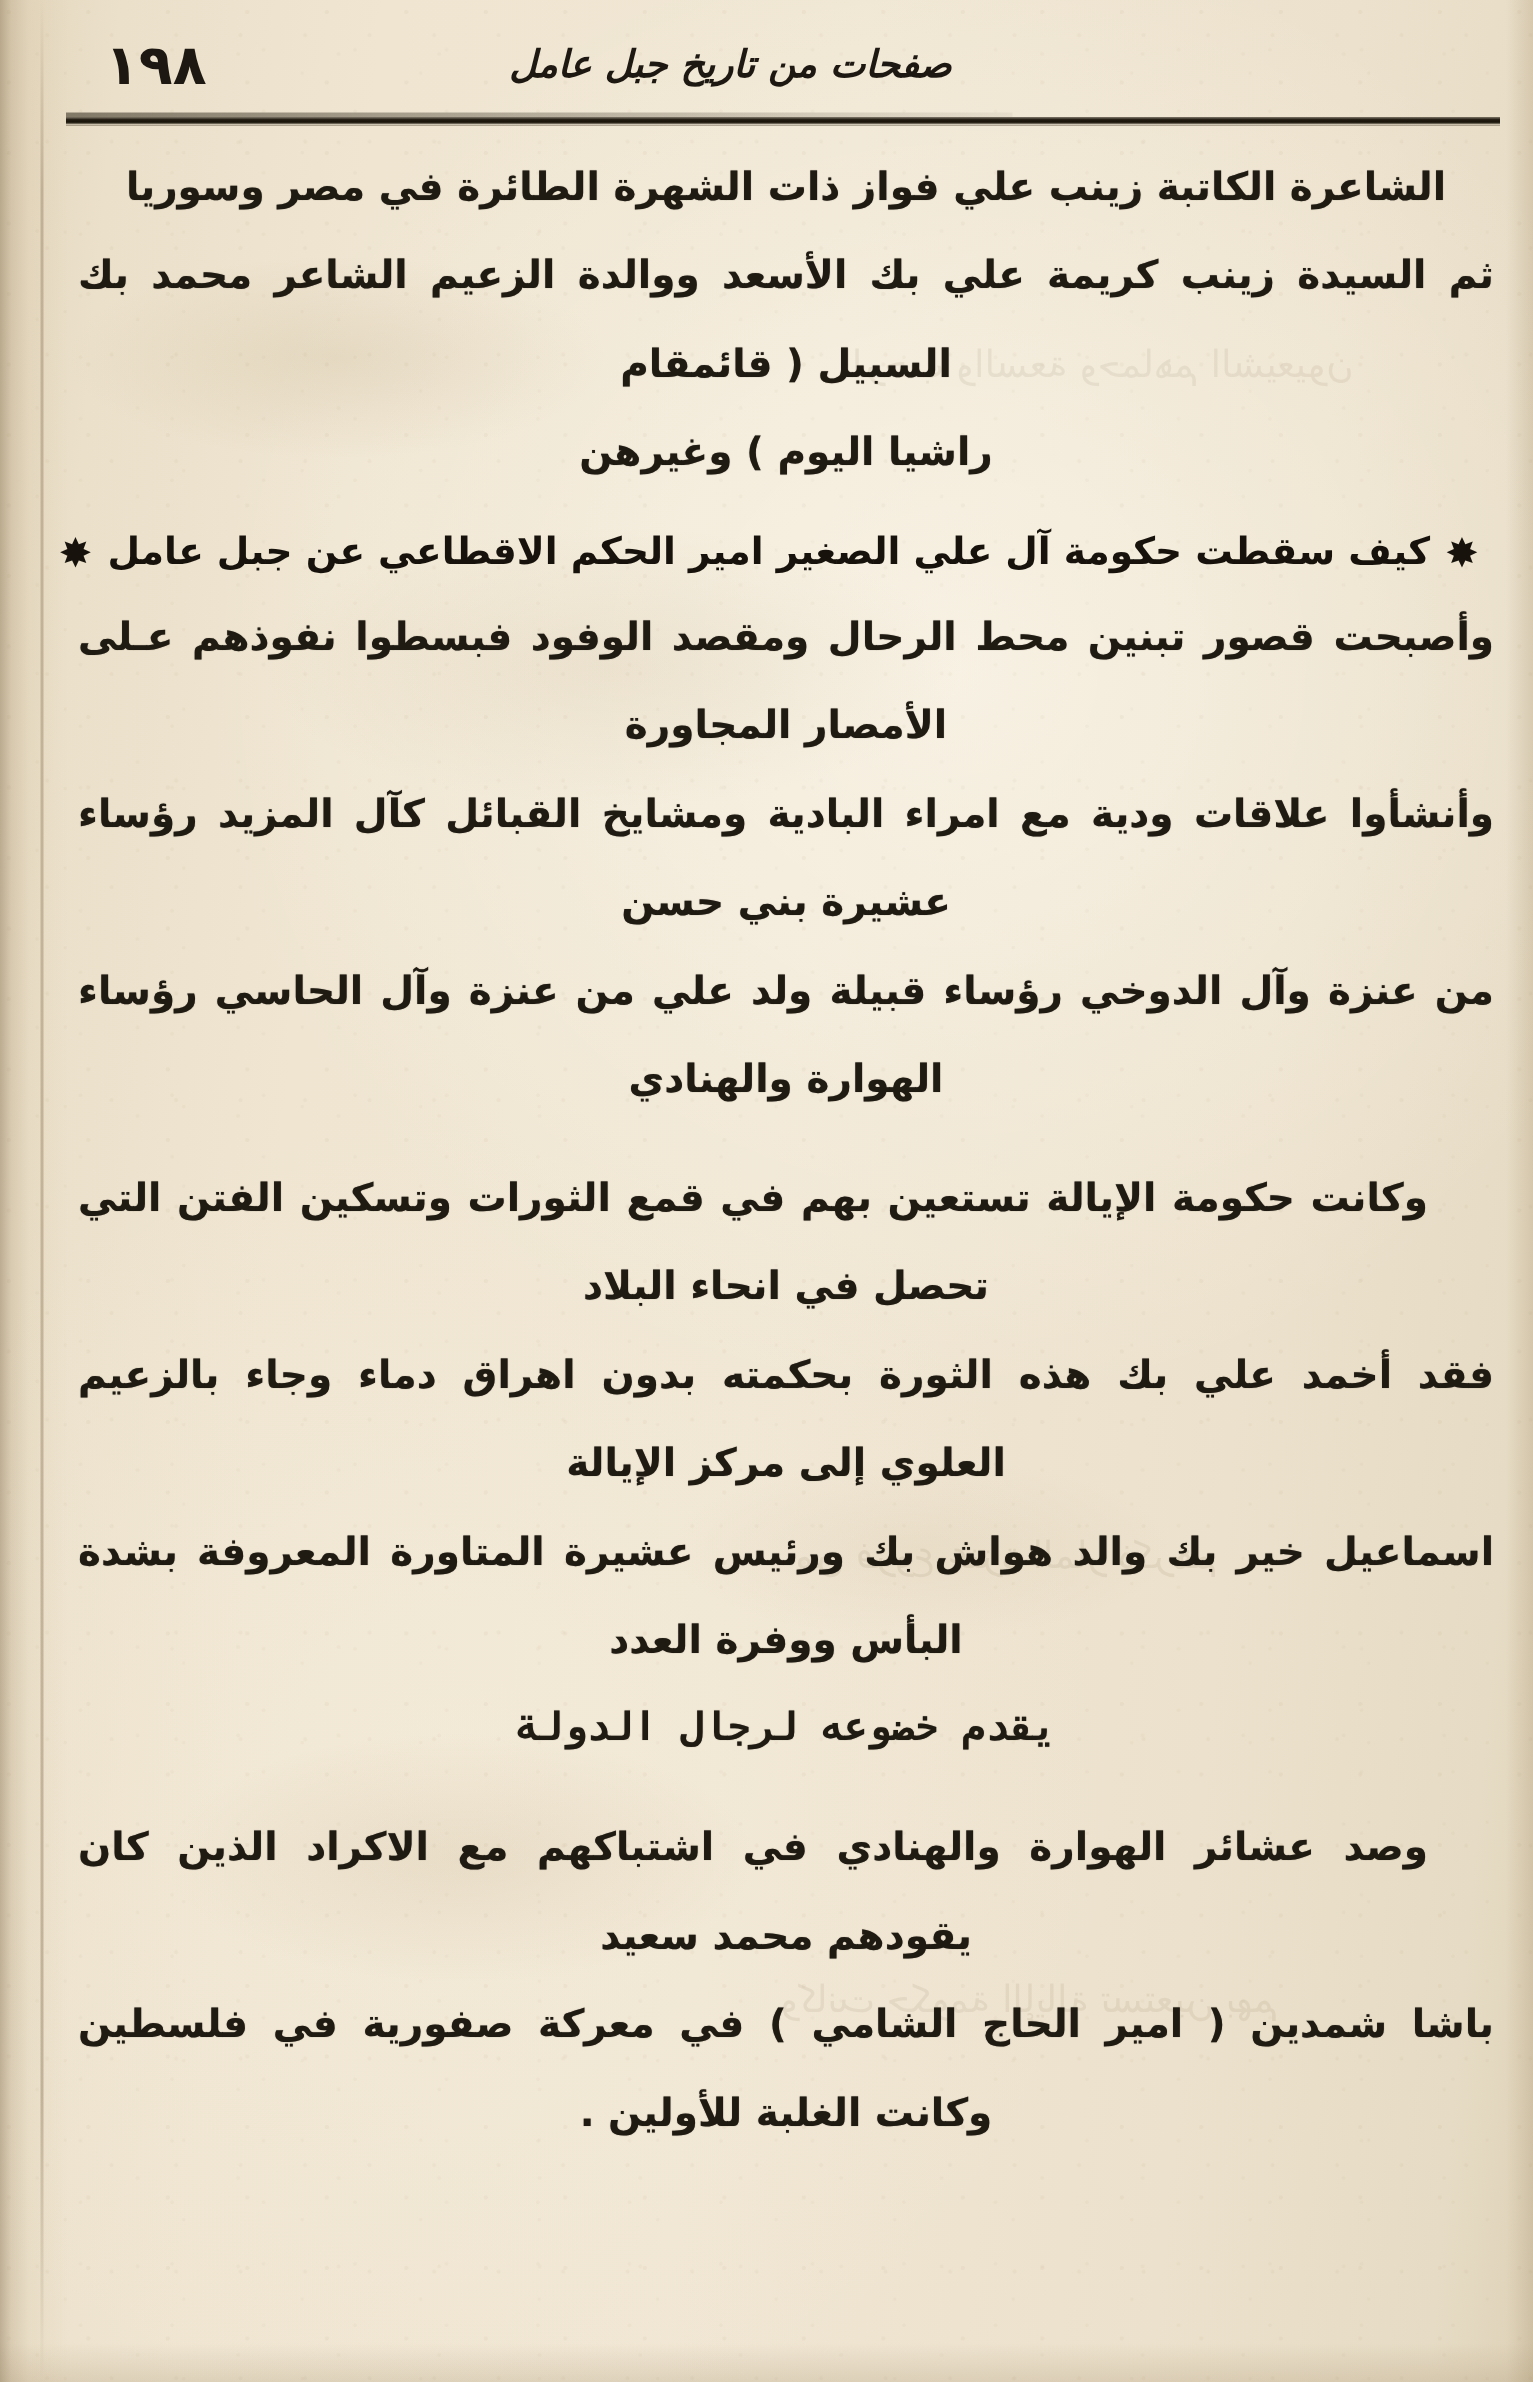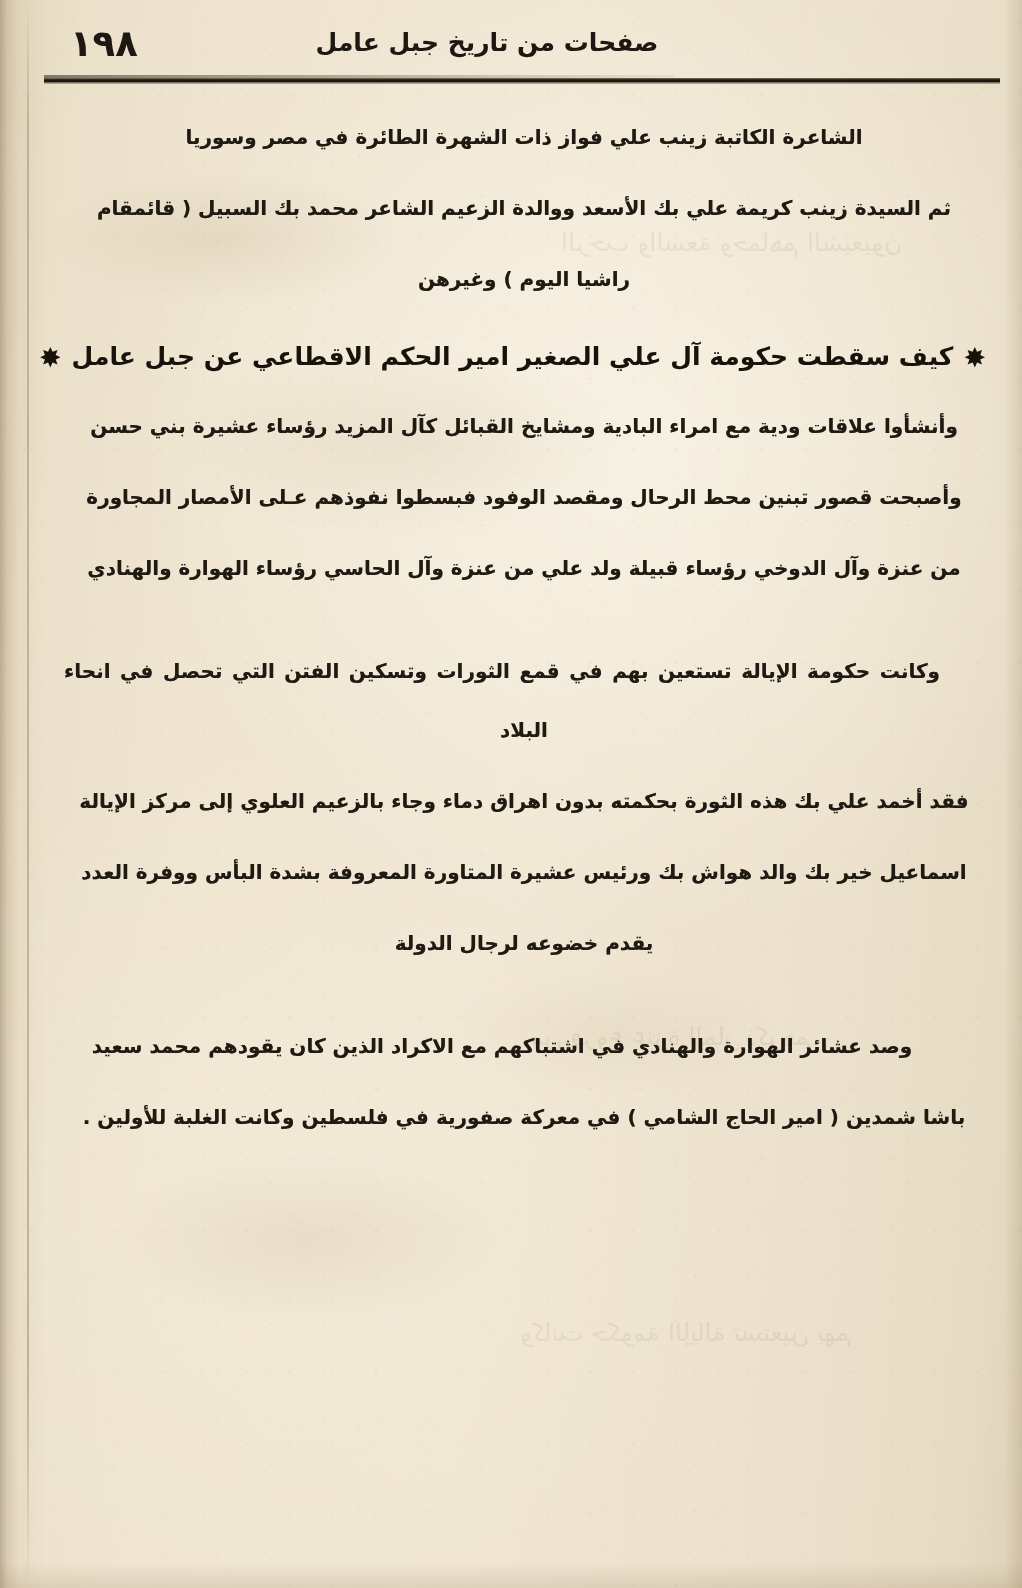--- a/index.html
+++ b/index.html
@@ -102,20 +102,21 @@
   .running-title {
     position: absolute;
     top: 6px;
     left: 0; right: 0;
     text-align: center;
     font-size: 25px;
     font-weight: 700;
     color: #1d1811;
     letter-spacing: 0.5px;
     transform: translateX(-36px);
+    font-style: italic;
   }
   .folio {
     position: absolute;
     top: 0px;
     left: 18px;
     font-size: 37px;
     font-weight: 700;
     color: #1d1811;
     letter-spacing: 2px;
   }
@@ -144,25 +145,25 @@
   .body {
     position: absolute;
     top: 96px;
     right: 26px;
     left: 52px;
     bottom: 20px;
   }
   .para {
     text-align: justify;
     text-align-last: center;
-    font-size: 20px;
+    font-size: 26px;
     line-height: 59px;
     font-weight: 600;
     color: #1f1a12;
-    margin: 12px;
+    margin: 0;
     padding: 0;
     text-shadow: 0 0 0.6px rgba(31,26,18,0.55);
   }
   .para.indent { text-indent: 44px; }
   .gap-sm { height: 8px; }
   .gap-md { height: 20px; }
 
   .section-heading {
     text-align: center;
     font-size: 25px;
@@ -204,30 +205,30 @@
     <p class="para">الشاعرة الكاتبة زينب علي فواز ذات الشهرة الطائرة في مصر وسوريا</p>
     <p class="para">ثم السيدة زينب كريمة علي بك الأسعد ووالدة الزعيم الشاعر محمد بك السبيل ( قائمقام</p>
     <p class="para" style="text-align-last:center;">راشيا اليوم ) وغيرهن</p>
 
     <div class="gap-sm"></div>
 
     <div class="section-heading">
       <span class="star">✸</span><span>كيف سقطت حكومة آل علي الصغير امير الحكم الاقطاعي عن جبل عامل</span><span class="star">✸</span>
     </div>
 
+    <p class="para">وأصبحت قصور تبنين محط الرحال ومقصد الوفود فبسطوا نفوذهم عـلى الأمصار المجاورة</p>
     <p class="para">وأنشأوا علاقات ودية مع امراء البادية ومشايخ القبائل كآل المزيد رؤساء عشيرة بني حسن</p>
-    <p class="para">وأصبحت قصور تبنين محط الرحال ومقصد الوفود فبسطوا نفوذهم عـلى الأمصار المجاورة</p>
     <p class="para">من عنزة وآل الدوخي رؤساء قبيلة ولد علي من عنزة وآل الحاسي رؤساء الهوارة والهنادي</p>
 
     <div class="gap-md"></div>
 
     <p class="para indent">وكانت حكومة الإيالة تستعين بهم في قمع الثورات وتسكين الفتن التي تحصل في انحاء البلاد</p>
     <p class="para">فقد أخمد علي بك هذه الثورة بحكمته بدون اهراق دماء وجاء بالزعيم العلوي إلى مركز الإيالة</p>
     <p class="para">اسماعيل خير بك والد هواش بك ورئيس عشيرة المتاورة المعروفة بشدة البأس ووفرة العدد</p>
-    <p class="para" style="text-align-last:center;">يقدم خضوعه لرجال الدولة</p>
+    <p class="para" style="text-align-last:center;font-family:Liberation Mono, monospace;">يقدم خضوعه لرجال الدولة</p>
 
     <div class="gap-md"></div>
 
     <p class="para indent">وصد عشائر الهوارة والهنادي في اشتباكهم مع الاكراد الذين كان يقودهم محمد سعيد</p>
     <p class="para">باشا شمدين ( امير الحاج الشامي ) في معركة صفورية في فلسطين وكانت الغلبة للأولين .</p>
 
   </div>
 
   <div class="gutter"></div>
   <div class="gutter-line"></div>

